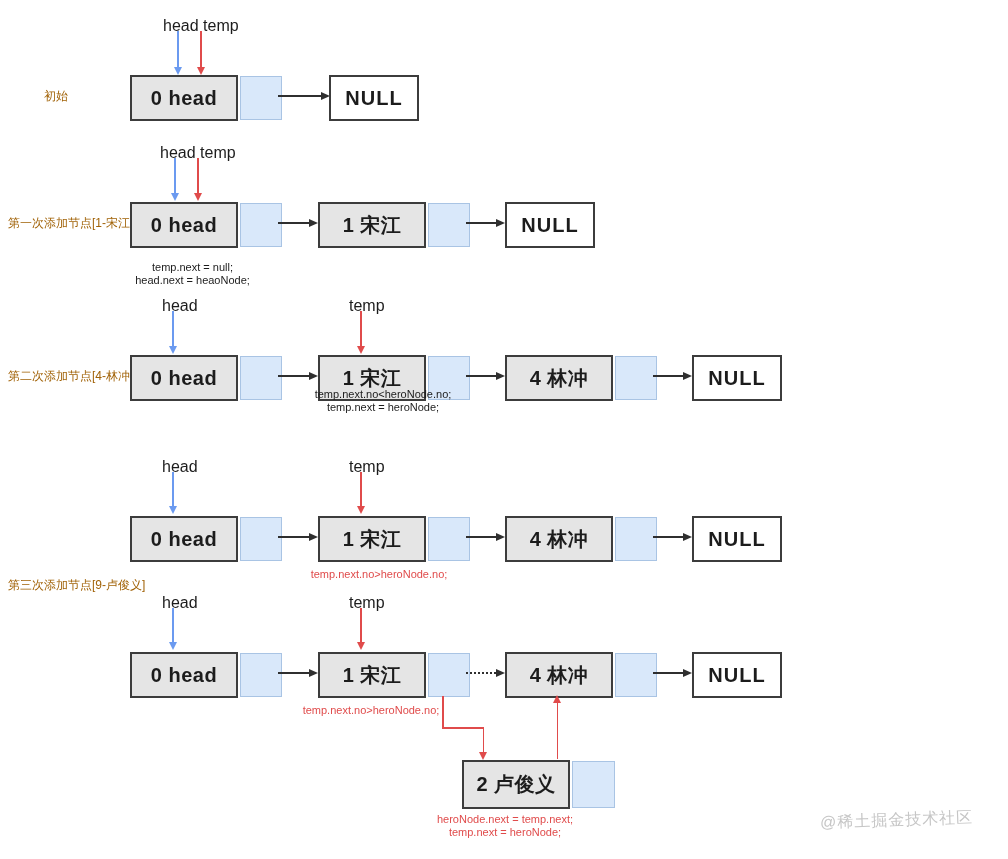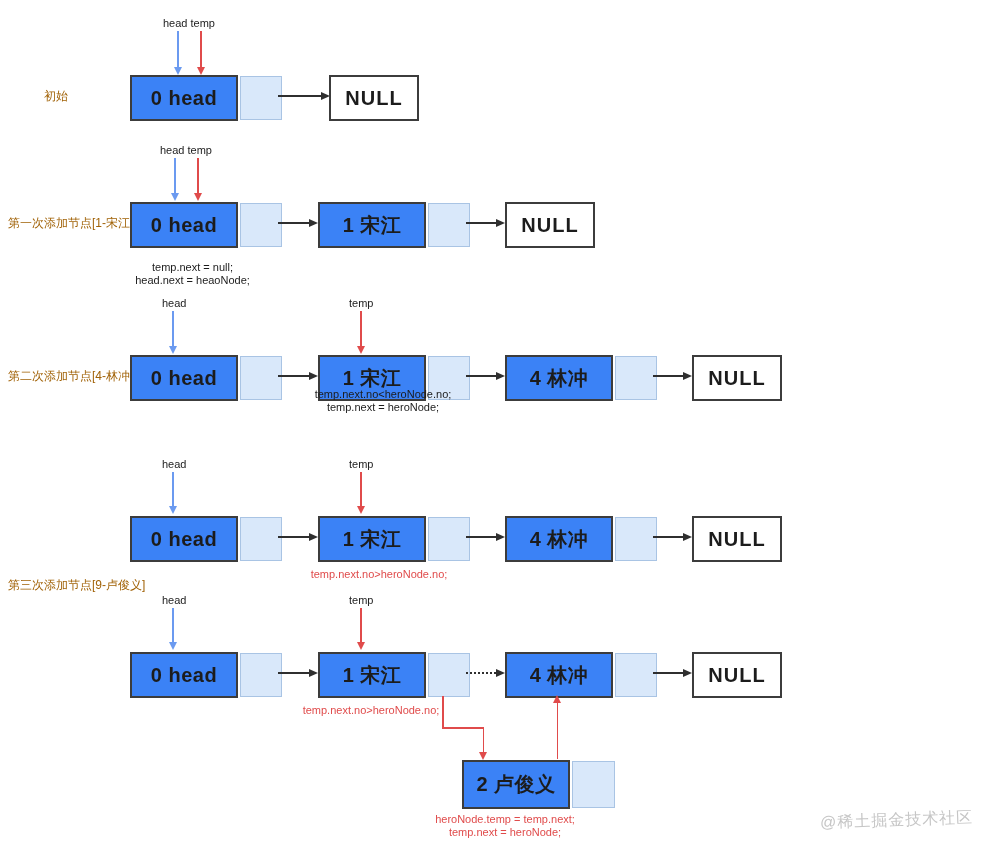--- a/index.html
+++ b/index.html
@@ -2,24 +2,24 @@
 <html><head>
 <meta charset="utf-8">
 <style>
   html,body{margin:0;padding:0;background:#fff;}
   .canvas{
     position:relative;width:1008px;height:859px;background:#fff;overflow:hidden;
     font-family:"Liberation Sans","DejaVu Sans",sans-serif;color:#1c1c1c;
   }
   .sec{display:contents;}
   .row-label{position:absolute;font-size:12px;color:#a16207;white-space:nowrap;}
-  .ptr-label{position:absolute;font-size:11px;color:#1c1c1c;white-space:nowrap;}
+  .ptr-label{position:absolute;font-size:16px;color:#1c1c1c;white-space:nowrap;}
   .node{position:absolute;display:flex;align-items:stretch;}
   .cell{
-    width:104px;height:42px;border:2px solid #3c3c3c;background:#3b82f6;
+    width:104px;height:42px;border:2px solid #3c3c3c;background:#e5e5e5;
     display:flex;align-items:center;justify-content:center;
     font-size:20px;font-weight:bold;letter-spacing:.5px;white-space:nowrap;
   }
   .ptr-cell{width:42px;height:44px;margin-left:2px;margin-top:1px;
     background:#d9e8fa;border:1px solid #a9c4e4;box-sizing:border-box;}
   .null-box{
     position:absolute;width:86px;height:42px;border:2px solid #3c3c3c;background:#fff;
     display:flex;align-items:center;justify-content:center;
     font-size:20px;font-weight:bold;letter-spacing:1px;
   }
@@ -175,21 +175,21 @@
     <div class="v-arrow red thin" style="left:483px;top:727px;height:25px;"></div>
     
     <div class="v-arrow red thin up" style="left:557px;top:703px;height:56px;"></div>
 
     
     <div class="node" style="left:431px;top:760px;padding-left:31px;">
       <div class="cell" style="height:45px;">2 卢俊义</div>
       <div class="ptr-cell" style="height:47px;width:43px;"></div>
     </div>
     <div class="code red" style="left:430px;top:813px;width:150px;">
-      <div>heroNode.temp = temp.next;</div>
+      <div>heroNode.next = temp.next;</div>
       <div>temp.next = heroNode;</div>
     </div>
   </div>
 
   
   <span class="watermark">@稀土掘金技术社区</span>
 
 </div>
 
 </body></html>

